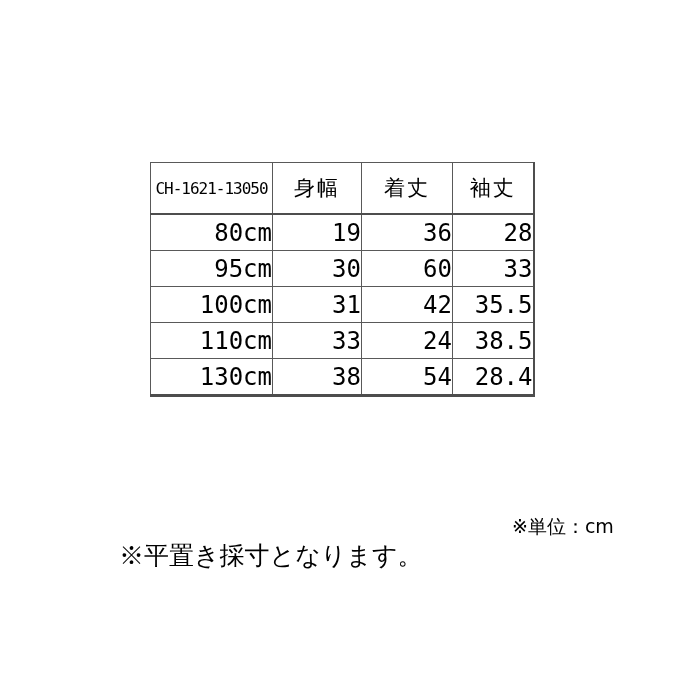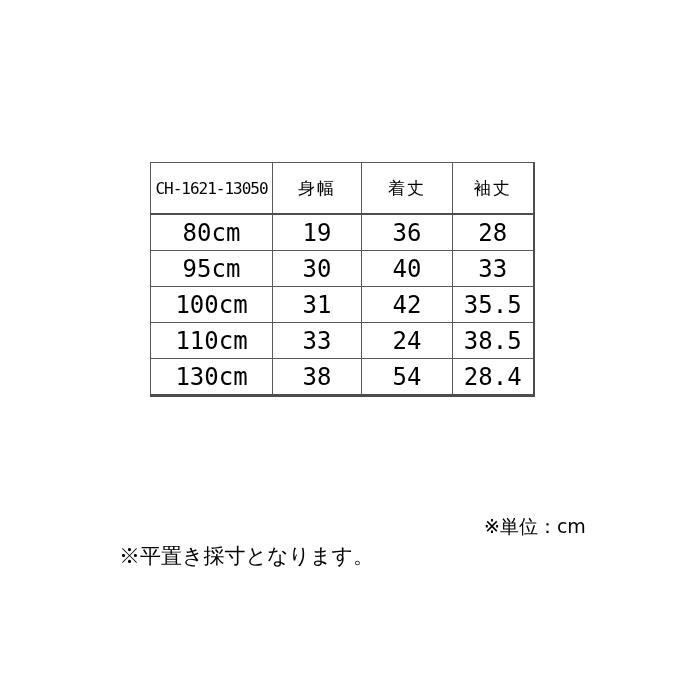--- a/index.html
+++ b/index.html
@@ -32,48 +32,48 @@
     vertical-align: middle;
     padding: 0;
     font-weight: normal;
     white-space: nowrap;
     overflow: hidden;
   }
   .size-table thead th {
     height: 50px;
     border-bottom: 2px solid #4d4d4d;
   }
-  .size-table tbody td { height: 35px; }
+  .size-table tbody td { height: 35px; text-align: right; }
 
   .model-code {
     font-family: "DejaVu Sans Mono", "Liberation Mono", monospace;
     font-size: 16px;
     letter-spacing: -1px;
   }
-  .col-header { font-size: 17px; letter-spacing: 2px; }
+  .col-header { font-size: 21px; letter-spacing: 2px; }
   .cell-num {
     font-family: "DejaVu Sans Mono", "Liberation Mono", monospace;
     font-size: 24px;
   }
 
   
   .unit-note {
     position: absolute;
-    left: 484px;
+    left: 512px;
     top: 514px;
     font-size: 19px;
     font-family: "DejaVu Sans", "Liberation Sans", sans-serif;
   }
   .footer-notes {
     position: absolute;
     left: 113px;
     top: 543px;
-    font-size: 21px;
+    font-size: 25px;
     line-height: 25px;
-    font-family: Liberation Sans, sans-serif;
+    font-family: Liberation Serif, serif;
   }
   .footer-notes .note-line-1 { margin-left: 6px; }
 </style>
 </head>
 <body>
 
 <div class="page">
 
   <table class="size-table">
     <colgroup>
@@ -93,21 +93,21 @@
     <tbody>
       <tr>
         <td class="cell-num">80cm</td>
         <td class="cell-num">19</td>
         <td class="cell-num">36</td>
         <td class="cell-num">28</td>
       </tr>
       <tr>
         <td class="cell-num">95cm</td>
         <td class="cell-num">30</td>
-        <td class="cell-num">40</td>
+        <td class="cell-num">60</td>
         <td class="cell-num">33</td>
       </tr>
       <tr>
         <td class="cell-num">100cm</td>
         <td class="cell-num">31</td>
         <td class="cell-num">42</td>
         <td class="cell-num">35.5</td>
       </tr>
       <tr>
         <td class="cell-num">110cm</td>

